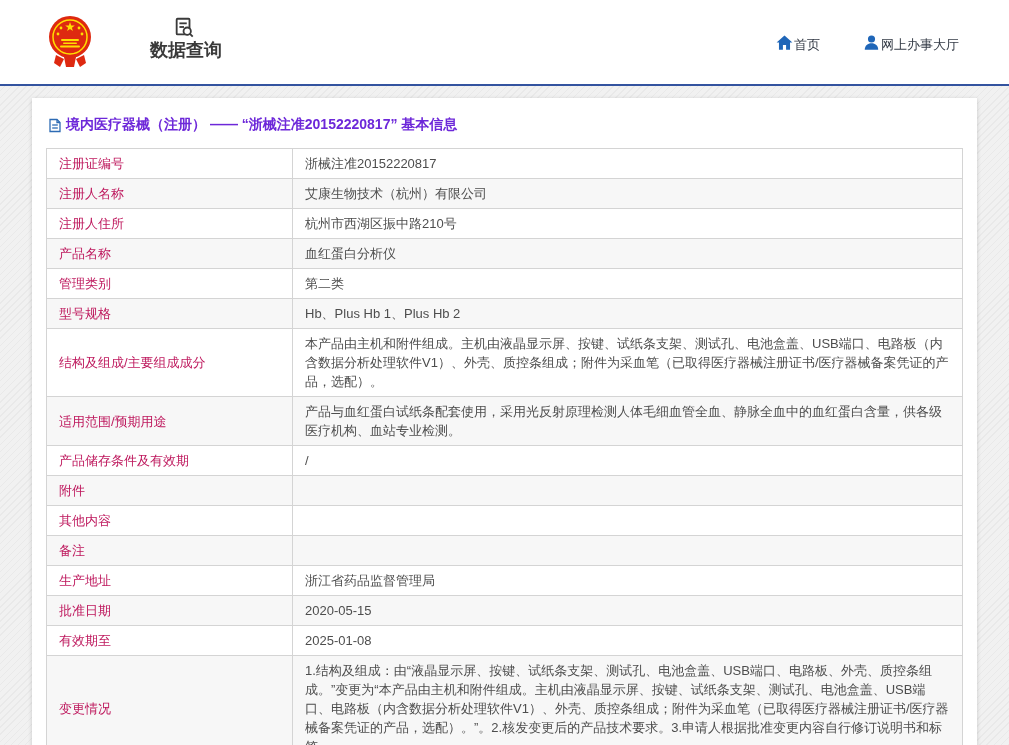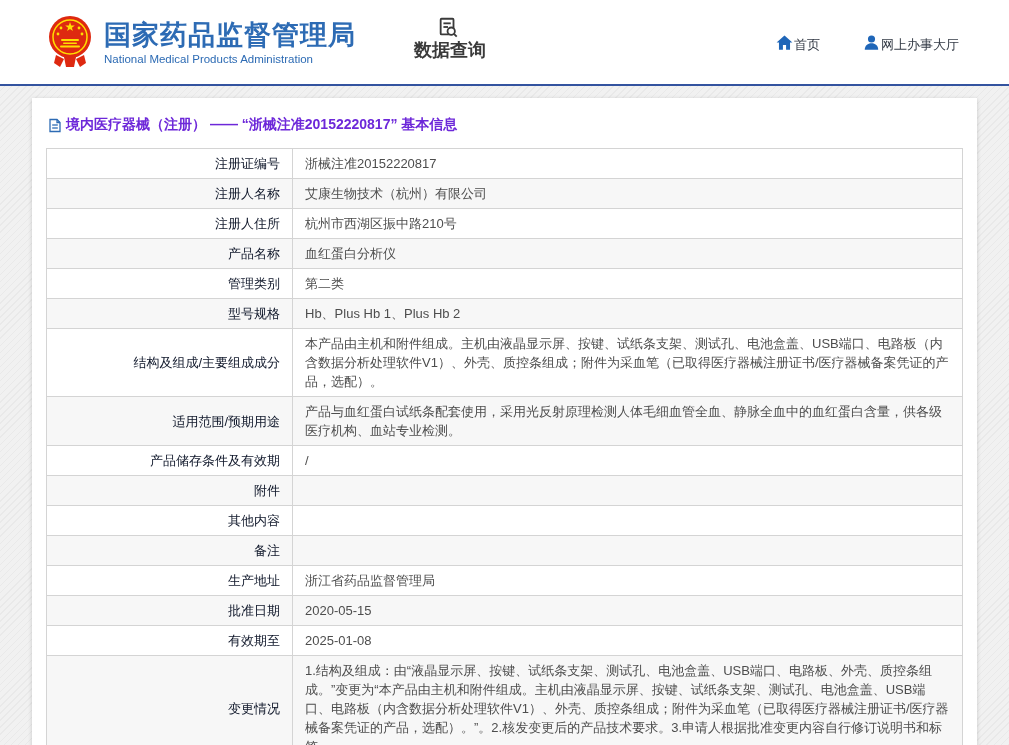--- a/index.html
+++ b/index.html
@@ -51,21 +51,21 @@
   }
   table.info-table col.c-label { width:246px; }
   table.info-table tr:nth-child(even) { background:#f7f7f7; }
   table.info-table tr:nth-child(odd) { background:#ffffff; }
   table.info-table td {
     border:1px solid #d4d4d4;
     padding:5px 12px;
     line-height:19px;
     vertical-align:middle;
   }
-  td.label-cell { text-align:right; color:#0f172a; }
+  td.label-cell { color:#be185d; }
   td.value-cell { text-align:left; color:#4d4d4d; word-break:break-all; }
 </style>
 </head>
 <body>
 
 <header class="site-header">
   <div class="brand">
     <svg class="brand-emblem" viewBox="0 0 44 58" xmlns="http://www.w3.org/2000/svg">
       <circle cx="22" cy="24" r="21" fill="#de2910"></circle>
       <circle cx="22" cy="24" r="17" fill="none" stroke="#ffde00" stroke-width="1.5"></circle>
@@ -76,24 +76,20 @@
         <circle cx="10" cy="21" r="1.4"></circle>
         <circle cx="34" cy="21" r="1.4"></circle>
         <rect x="13" y="26" width="18" height="2" rx="1"></rect>
         <rect x="15" y="29.5" width="14" height="1.6" rx="0.8"></rect>
         <rect x="12" y="32.5" width="20" height="2" rx="1"></rect>
       </g>
       <path d="M8 42 L16 46 L12 54 L6 50 Z" fill="#de2910"></path>
       <path d="M36 42 L28 46 L32 54 L38 50 Z" fill="#de2910"></path>
       <path d="M16 44 h12 l-2 10 h-8 Z" fill="#de2910"></path>
     </svg>
-    <div class="brand-text">
-      <div class="brand-title">国家药品监督管理局</div>
-      <div class="brand-sub">National Medical Products Administration</div>
-    </div>
   </div>
 
   <div class="section-entry">
     <svg class="icon" viewBox="0 0 24 24" fill="none" stroke="#3a3a3a" stroke-width="2">
       <rect x="4" y="3" width="14" height="17" rx="1"></rect>
       <line x1="7" y1="8" x2="15" y2="8"></line>
       <line x1="7" y1="12" x2="12" y2="12"></line>
       <circle cx="15.5" cy="16.5" r="4" fill="#fff"></circle>
       <line x1="18.5" y1="19.5" x2="21.5" y2="22.5"></line>
     </svg>

